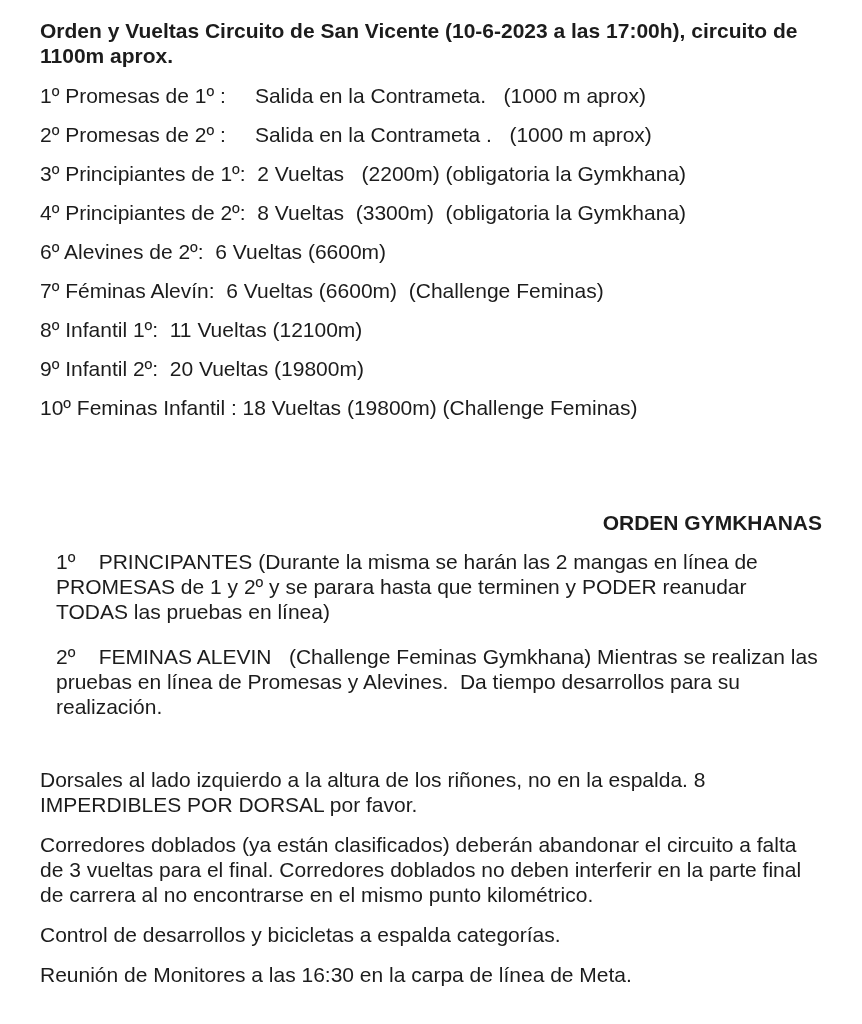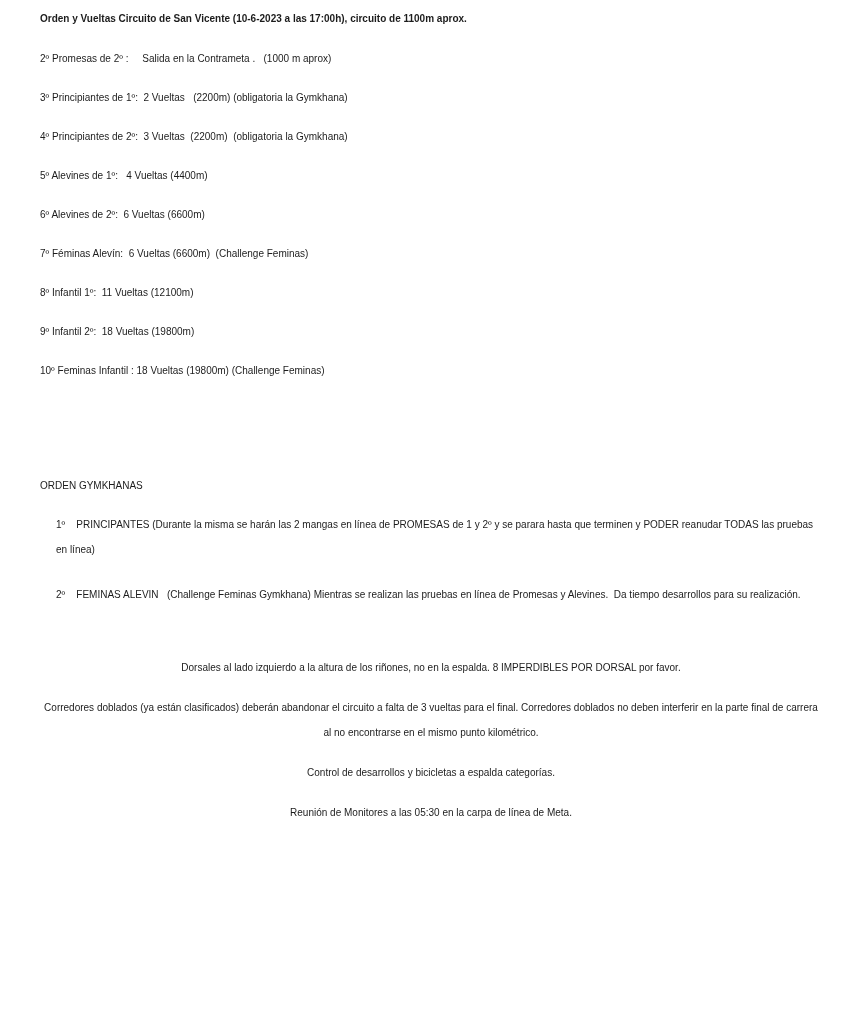--- a/index.html
+++ b/index.html
@@ -11,78 +11,78 @@
     width: 862px;
     height: 1024px;
     overflow: hidden;
     font-family: "Liberation Sans", sans-serif;
     color: #1c1c1c;
   }
   .page {
     box-sizing: border-box;
     width: 862px;
     height: 837px;
-    padding: 6px 40px 0 40px;
-    font-size: 10px;
+    padding: 18px 40px 0 40px;
+    font-size: 21px;
     line-height: 25px;
   }
   .page p {
     margin: 0;
     white-space: pre-wrap;
   }
   .doc-title {
     font-weight: 700;
     margin-bottom: 15px !important;
   }
   .schedule p {
     margin-bottom: 14px !important;
   }
   .section-header {
-    font-weight: 400;
+    font-weight: 700;
     margin-top: 90px !important;
     margin-bottom: 14px !important;
+    text-align: right;
   }
   .gymkhana p {
     margin-bottom: 20px !important;
     margin-left: 16px;
   }
   .notes {
     margin-top: 48px;
   }
   .notes p {
     margin-bottom: 15px !important;
-    text-align: center;
   }
 </style>
 </head>
 <body>
 
 <div class="page">
 
   <p class="doc-title">Orden y Vueltas Circuito de San Vicente (10-6-2023 a las 17:00h), circuito de 1100m aprox.</p>
 
   <div class="schedule">
+    <p>1º Promesas de 1º :     Salida en la Contrameta.   (1000 m aprox)</p>
     <p>2º Promesas de 2º :     Salida en la Contrameta .   (1000 m aprox)</p>
     <p>3º Principiantes de 1º:  2 Vueltas   (2200m) (obligatoria la Gymkhana)</p>
-    <p>4º Principiantes de 2º:  3 Vueltas  (2200m)  (obligatoria la Gymkhana)</p>
-    <p>5º Alevines de 1º:   4 Vueltas (4400m)</p>
+    <p>4º Principiantes de 2º:  8 Vueltas  (3300m)  (obligatoria la Gymkhana)</p>
     <p>6º Alevines de 2º:  6 Vueltas (6600m)</p>
     <p>7º Féminas Alevín:  6 Vueltas (6600m)  (Challenge Feminas)</p>
     <p>8º Infantil 1º:  11 Vueltas (12100m)</p>
-    <p>9º Infantil 2º:  18 Vueltas (19800m)</p>
+    <p>9º Infantil 2º:  20 Vueltas (19800m)</p>
     <p>10º Feminas Infantil : 18 Vueltas (19800m) (Challenge Feminas)</p>
   </div>
 
   <p class="section-header">ORDEN GYMKHANAS</p>
 
   <div class="gymkhana">
     <p>1º    PRINCIPANTES (Durante la misma se harán las 2 mangas en línea de PROMESAS de 1 y 2º y se parara hasta que terminen y PODER reanudar TODAS las pruebas en línea)</p>
     <p>2º    FEMINAS ALEVIN   (Challenge Feminas Gymkhana) Mientras se realizan las pruebas en línea de Promesas y Alevines.  Da tiempo desarrollos para su realización.</p>
   </div>
 
   <div class="notes">
     <p>Dorsales al lado izquierdo a la altura de los riñones, no en la espalda. 8 IMPERDIBLES POR DORSAL por favor.</p>
     <p>Corredores doblados (ya están clasificados) deberán abandonar el circuito a falta de 3 vueltas para el final. Corredores doblados no deben interferir en la parte final de carrera al no encontrarse en el mismo punto kilométrico.</p>
     <p>Control de desarrollos y bicicletas a espalda categorías.</p>
-    <p>Reunión de Monitores a las 05:30 en la carpa de línea de Meta.</p>
+    <p>Reunión de Monitores a las 16:30 en la carpa de línea de Meta.</p>
   </div>
 
 </div>
 
 </body></html>

